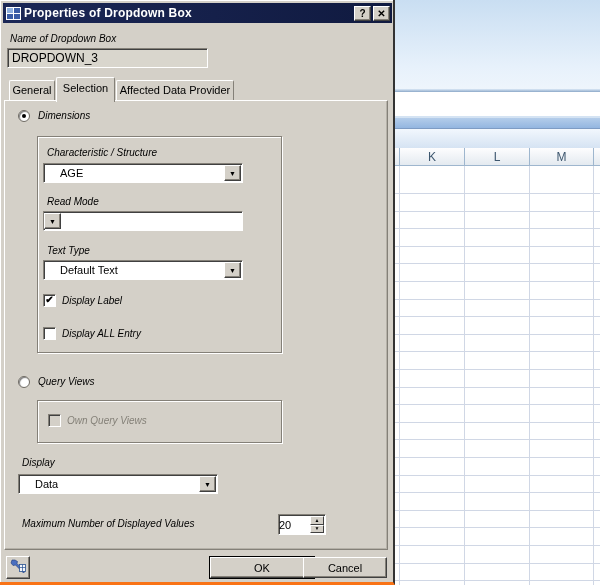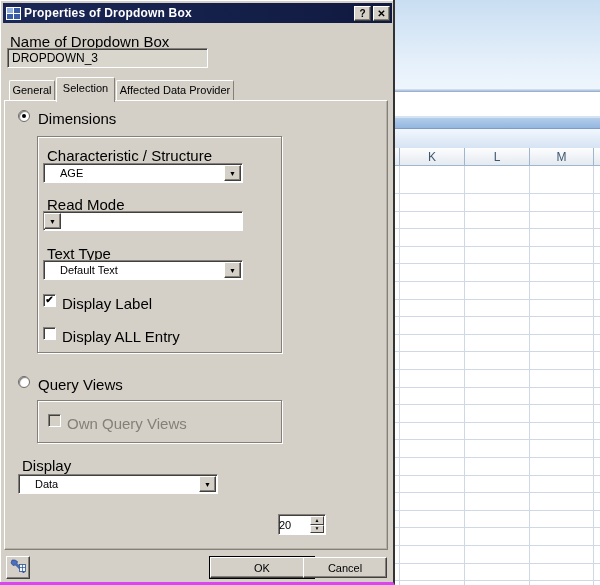--- a/index.html
+++ b/index.html
@@ -21,38 +21,38 @@
               border-bottom:1px solid #9eb6ce; }
   .xl-h { background:linear-gradient(#fdfdfe, #e4eaf0); border-right:1px solid #9eb6ce;
           color:#3e576f; font-size:12px; display:flex; align-items:center; justify-content:center; }
   .xl-grid { position:absolute; left:0; right:0; top:166px; bottom:0; background:#fff; }
   .vline { position:absolute; top:0; bottom:0; width:1px; background:#d0d7e5; }
   .rows { position:absolute; left:0; right:0; top:27px; bottom:0;
           background:repeating-linear-gradient(to bottom, #d0d7e5 0, #d0d7e5 1px, transparent 1px, transparent 17.6px); }
 
   
   .dialog { position:absolute; left:0; top:0; width:395px; height:585px; background:#d4d0c8;
-            border-right:2px solid #333; border-bottom:3px solid #d946ef;
+            border-right:2px solid #333; border-bottom:3px solid #f97316;
             box-shadow:inset 1px 1px 0 #fff; }
   .titlebar { position:absolute; left:3px; top:3px; width:389px; height:20px;
               background:linear-gradient(90deg,#1b2756,#101a40);
               display:flex; align-items:center; padding:0 2px; }
   .app-icon { width:15px; height:13px; background:#fff; display:grid;
               grid-template-columns:1fr 1fr; grid-template-rows:1fr 1fr; gap:1px;
               padding:1px; margin:0 3px 0 1px; flex:none; }
   .app-icon i { display:block; background:#3a5ca6; }
   .app-icon i.lt { background:#8fb0e0; }
   .title { color:#fff; font-weight:bold; font-size:12px; flex:1; white-space:nowrap;
            overflow:hidden; letter-spacing:.2px; }
   .tb-btn { width:17px; height:15px; background:#d4d0c8; border:1px solid;
             border-color:#fff #404040 #404040 #fff; box-shadow:inset -1px -1px 0 #848078;
             font-weight:bold; font-size:10px; color:#000; display:flex; align-items:center;
             justify-content:center; margin-left:2px; flex:none; cursor:default; }
 
-  .lbl { position:absolute; font-size:15px; color:#000; white-space:nowrap; }
+  .lbl { position:absolute; font-size:10px; color:#000; white-space:nowrap;font-style:italic; }
   .lbl.dis { color:#848078; }
 
   .edit { position:absolute; left:7px; top:48px; width:201px; height:20px; background:#d9d6cd;
           border:1px solid; border-color:#848078 #fff #fff #848078;
           box-shadow:inset 1px 1px 0 #404040; display:flex; align-items:center;
           padding-left:4px; font-size:12px; }
 
   
   .tab { position:absolute; top:80px; height:21px; background:#d4d0c8; border:1px solid;
          border-color:#fff #848078 #848078 #fff; border-radius:2px 2px 0 0; font-size:11px;
@@ -201,20 +201,21 @@
     <div class="lbl dis" style="left:67px; top:415px">Own Query Views</div>
 
     <div class="lbl" style="left:22px; top:457px">Display</div>
     <div class="combo" style="left:18px; top:474px; width:200px">
       <span class="combo-text">Data</span>
       <span class="combo-btn">
           <i>▼</i>
         </span>
     </div>
 
+    <div class="lbl" style="left:22px; top:518px">Maximum Number of Displayed Values</div>
     <div class="spinner">
       <span class="spin-val">20</span>
       <span class="spin-col">
         <span class="spin-btn">
             <i>▲</i>
           </span>
         <span class="spin-btn">
             <i>▼</i>
           </span>
       </span>

